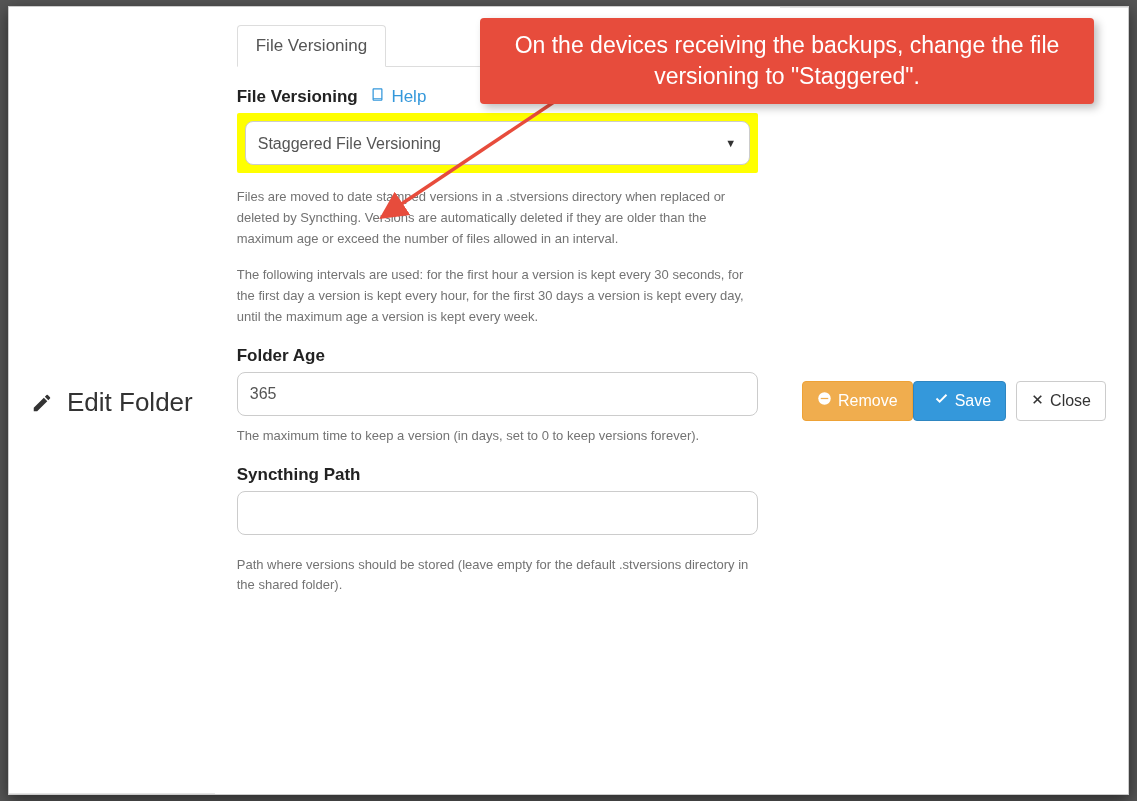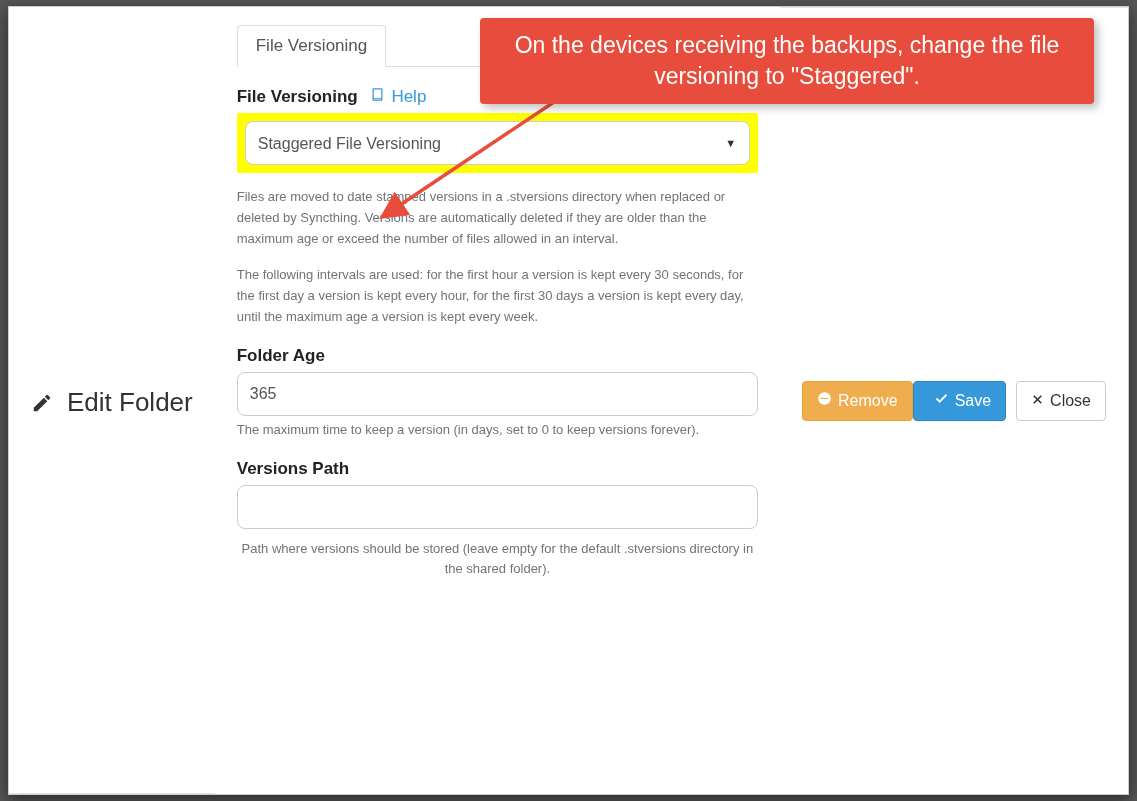--- a/index.html
+++ b/index.html
@@ -213,27 +213,27 @@
         </div>
       </div>
 
       <p class="help-text">Files are moved to date stamped versions in a .stversions directory when replaced or deleted by Syncthing. Versions are automatically deleted if they are older than the maximum age or exceed the number of files allowed in an interval.</p>
       <p class="help-text">The following intervals are used: for the first hour a version is kept every 30 seconds, for the first day a version is kept every hour, for the first 30 days a version is kept every day, until the maximum age a version is kept every week.</p>
     </div>
 
     <div class="form-group">
       <label class="section-label">Folder Age</label>
       <input type="text" class="form-control" value="365" style="">
-      <p class="help-text" style="margin-top:4px;">The maximum time to keep a version (in days, set to 0 to keep versions forever).</p>
+      <p class="help-text" style="margin-top:10px;">The maximum time to keep a version (in days, set to 0 to keep versions forever).</p>
     </div>
 
     <div class="form-group">
-      <label class="section-label">Versions Path</label>
+      <label class="section-label">Syncthing Path</label>
       <input type="text" class="form-control" value="" style="">
-      <p class="help-text" style="margin-top:10px;text-align:center;">Path where versions should be stored (leave empty for the default .stversions directory in the shared folder).</p>
+      <p class="help-text" style="margin-top:20px;">Path where versions should be stored (leave empty for the default .stversions directory in the shared folder).</p>
     </div>
 
   </div>
 
   <div class="modal-footer">
     <button class="btn btn-warning">
       <span>
         <svg width="15" height="15" viewBox="0 0 24 24" fill="#fff">
             <circle cx="12" cy="12" r="10" fill="#fff"></circle>
             <rect x="6" y="11" width="12" height="2" fill="#f0ad4e"></rect>

